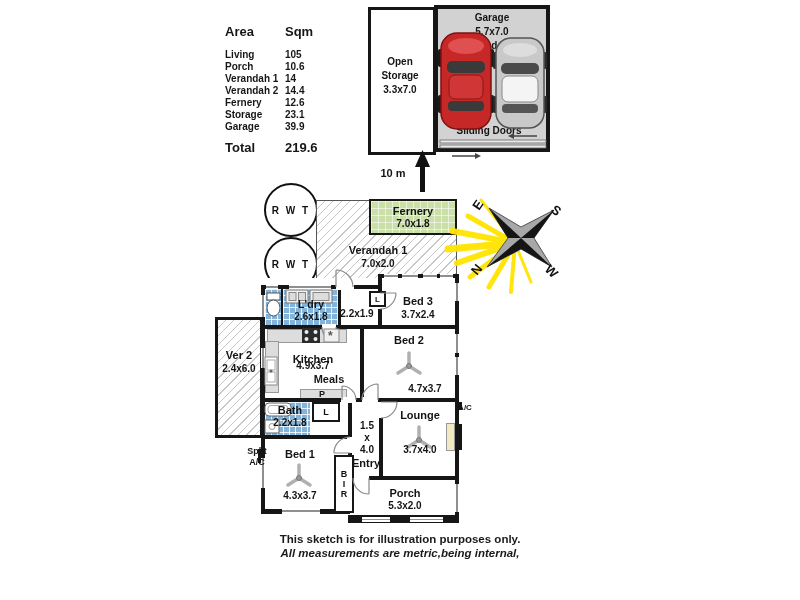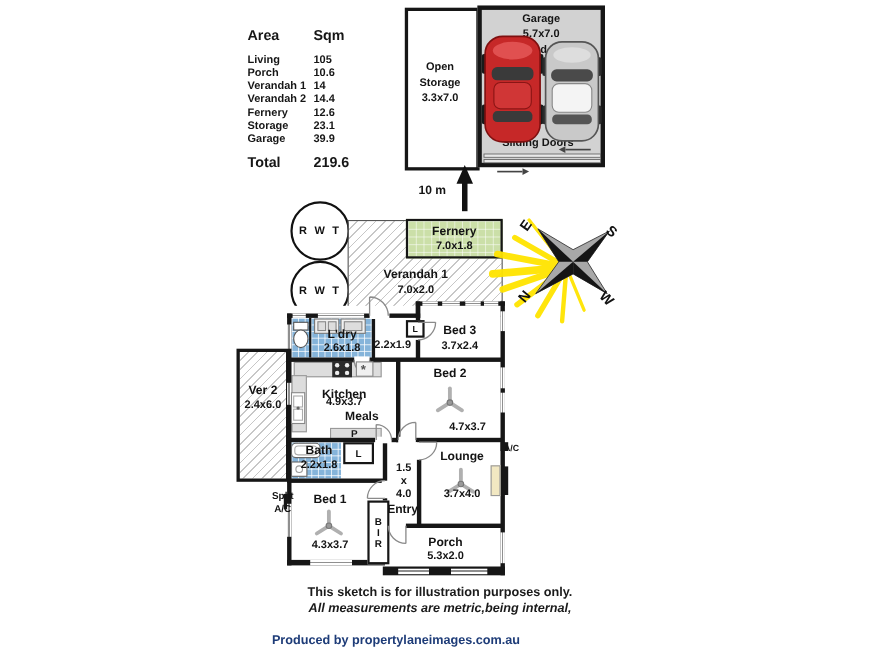--- a/index.html
+++ b/index.html
@@ -339,15 +339,14 @@
   <div class="lbl d" style="left:367px;top:445px;">4.0</div>
   <div class="lbl n" style="left:366px;top:458px;">Entry</div>
   <div class="lbl n" style="left:420px;top:410px;">Lounge</div>
   <div class="lbl d" style="left:420px;top:445px;">3.7x4.0</div>
   <div class="lbl s" style="left:465px;top:404px;">A/C</div>
   <div class="lbl n" style="left:405px;top:488px;">Porch</div>
   <div class="lbl d" style="left:405px;top:501px;">5.3x2.0</div>
 
   <div class="foot" style="left:400px;top:533px;">This sketch is for illustration purposes only.</div>
   <div class="foot" style="left:400px;top:547px;font-style:italic;">All measurements are metric,being internal,</div>
-  <div class="foot" style="left:360px;top:576px;color:#1e3c78;">Produced by propertylaneimages.com.au</div>
 
 </div>
 
 </body></html>

